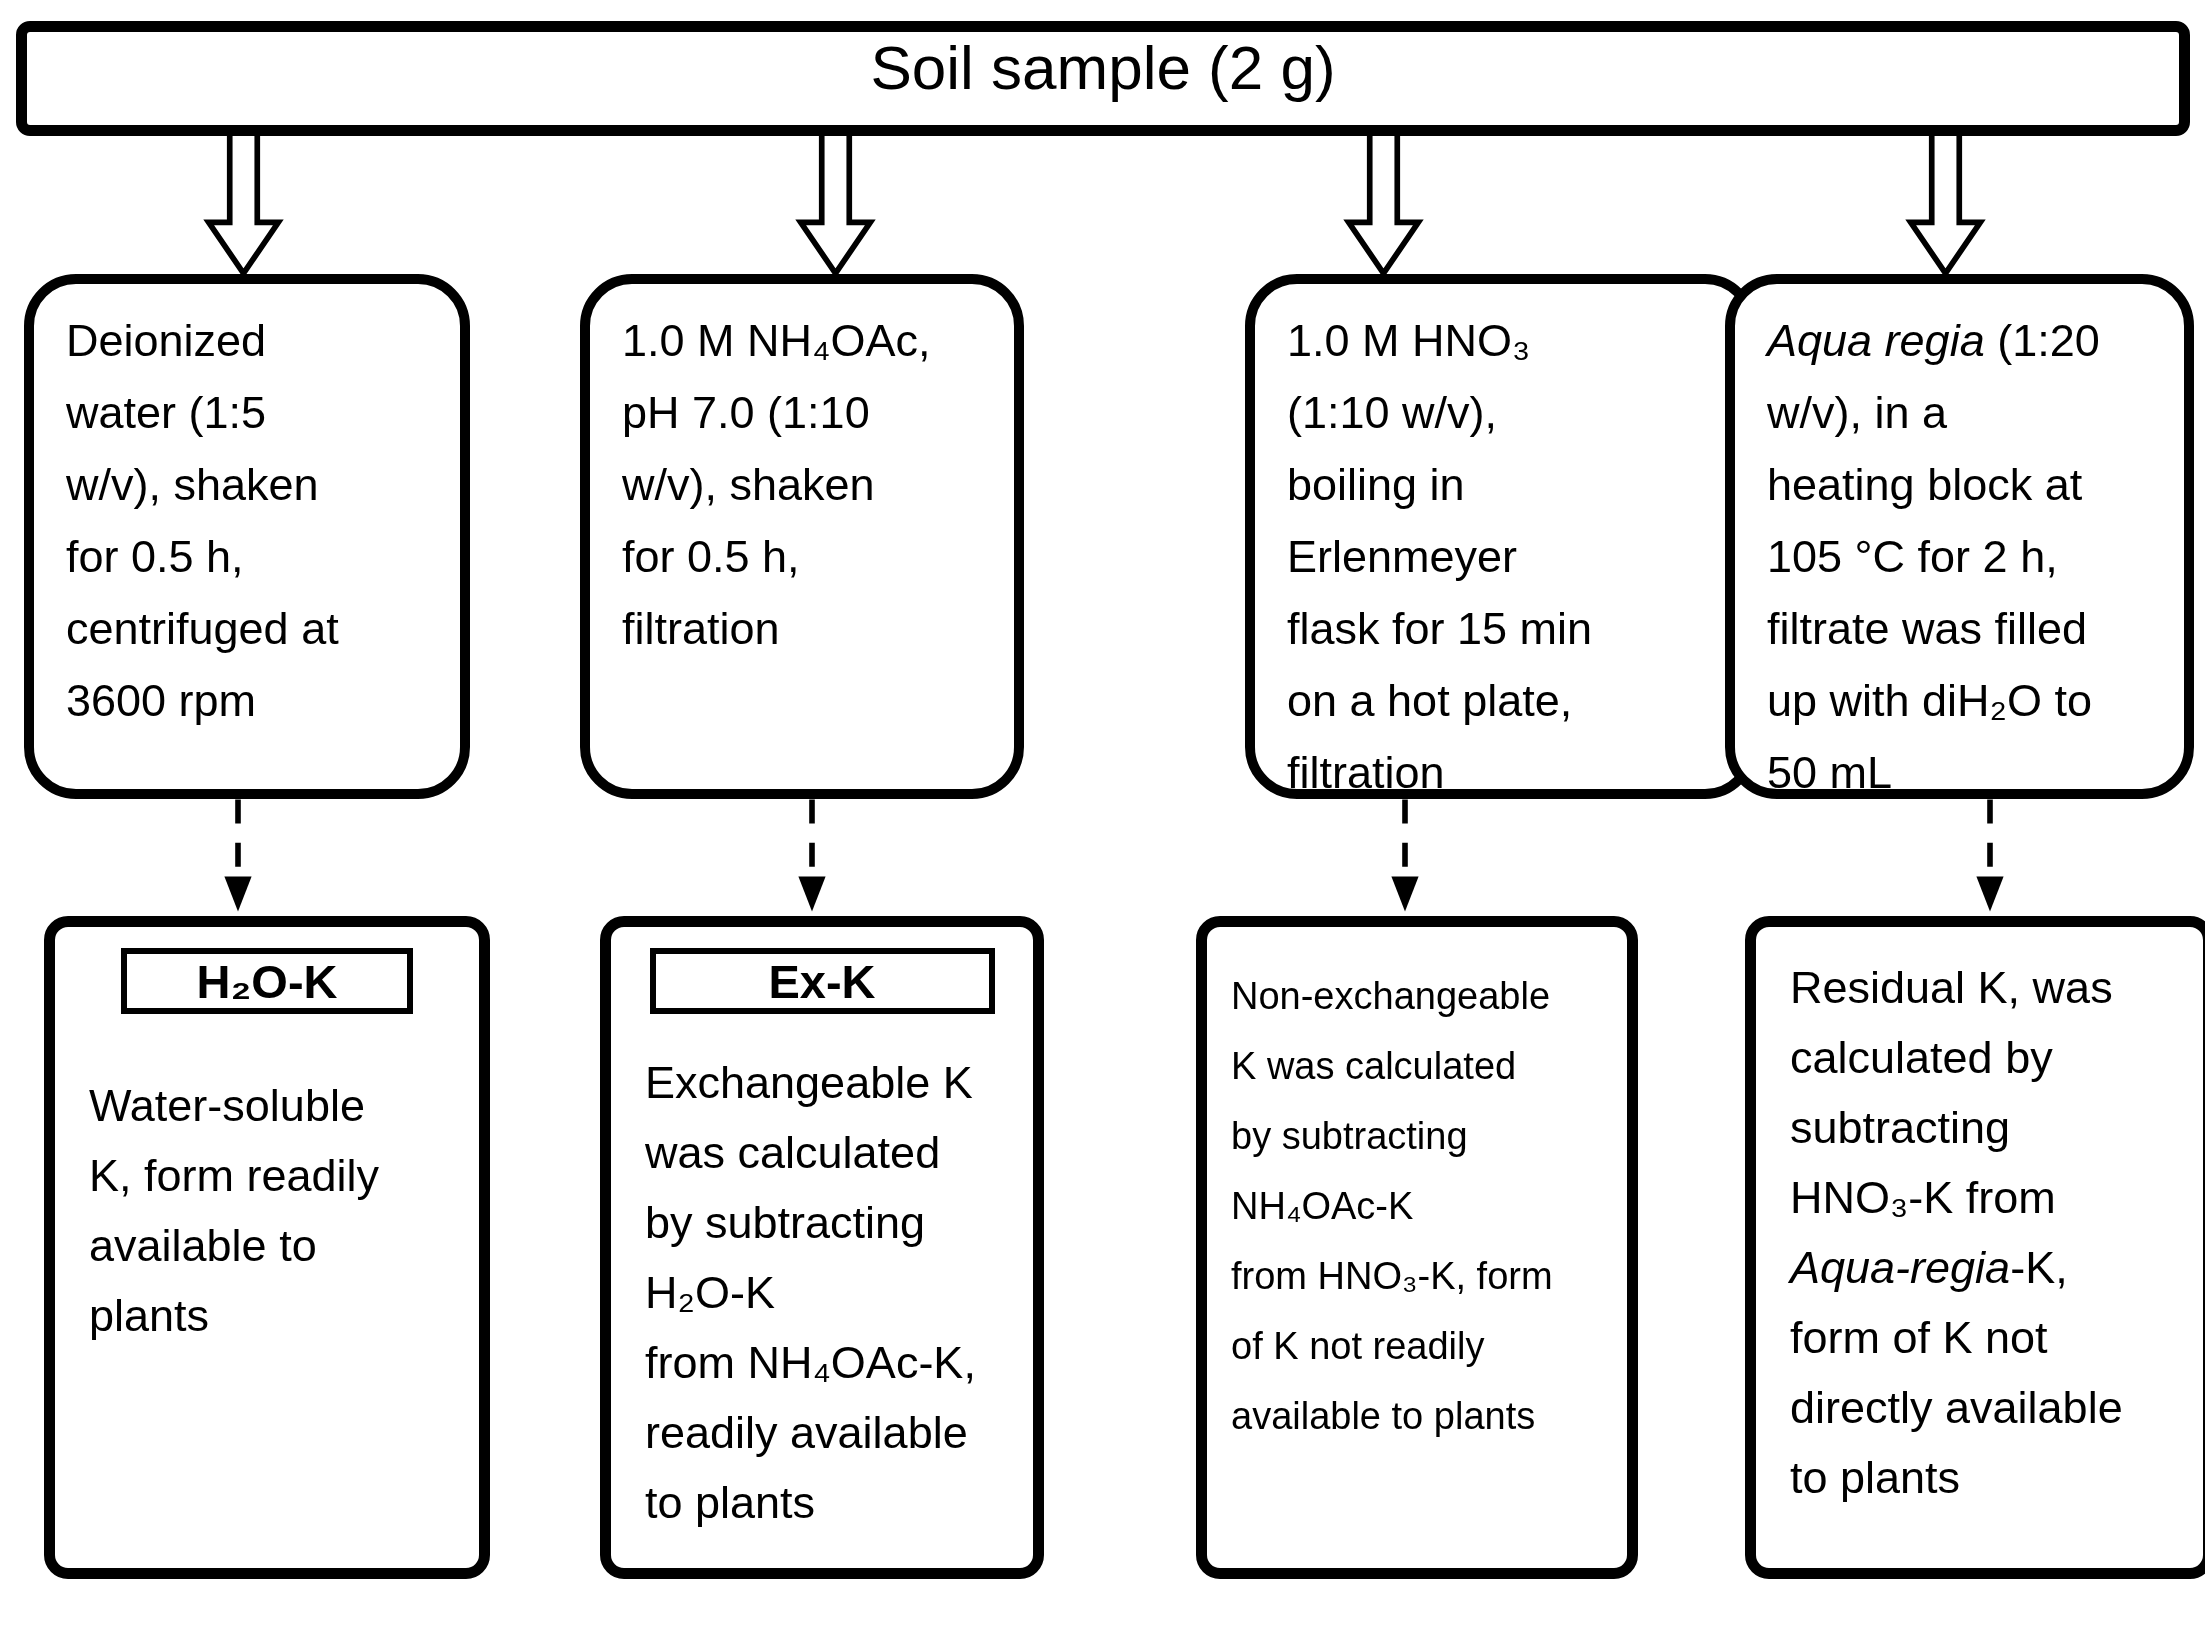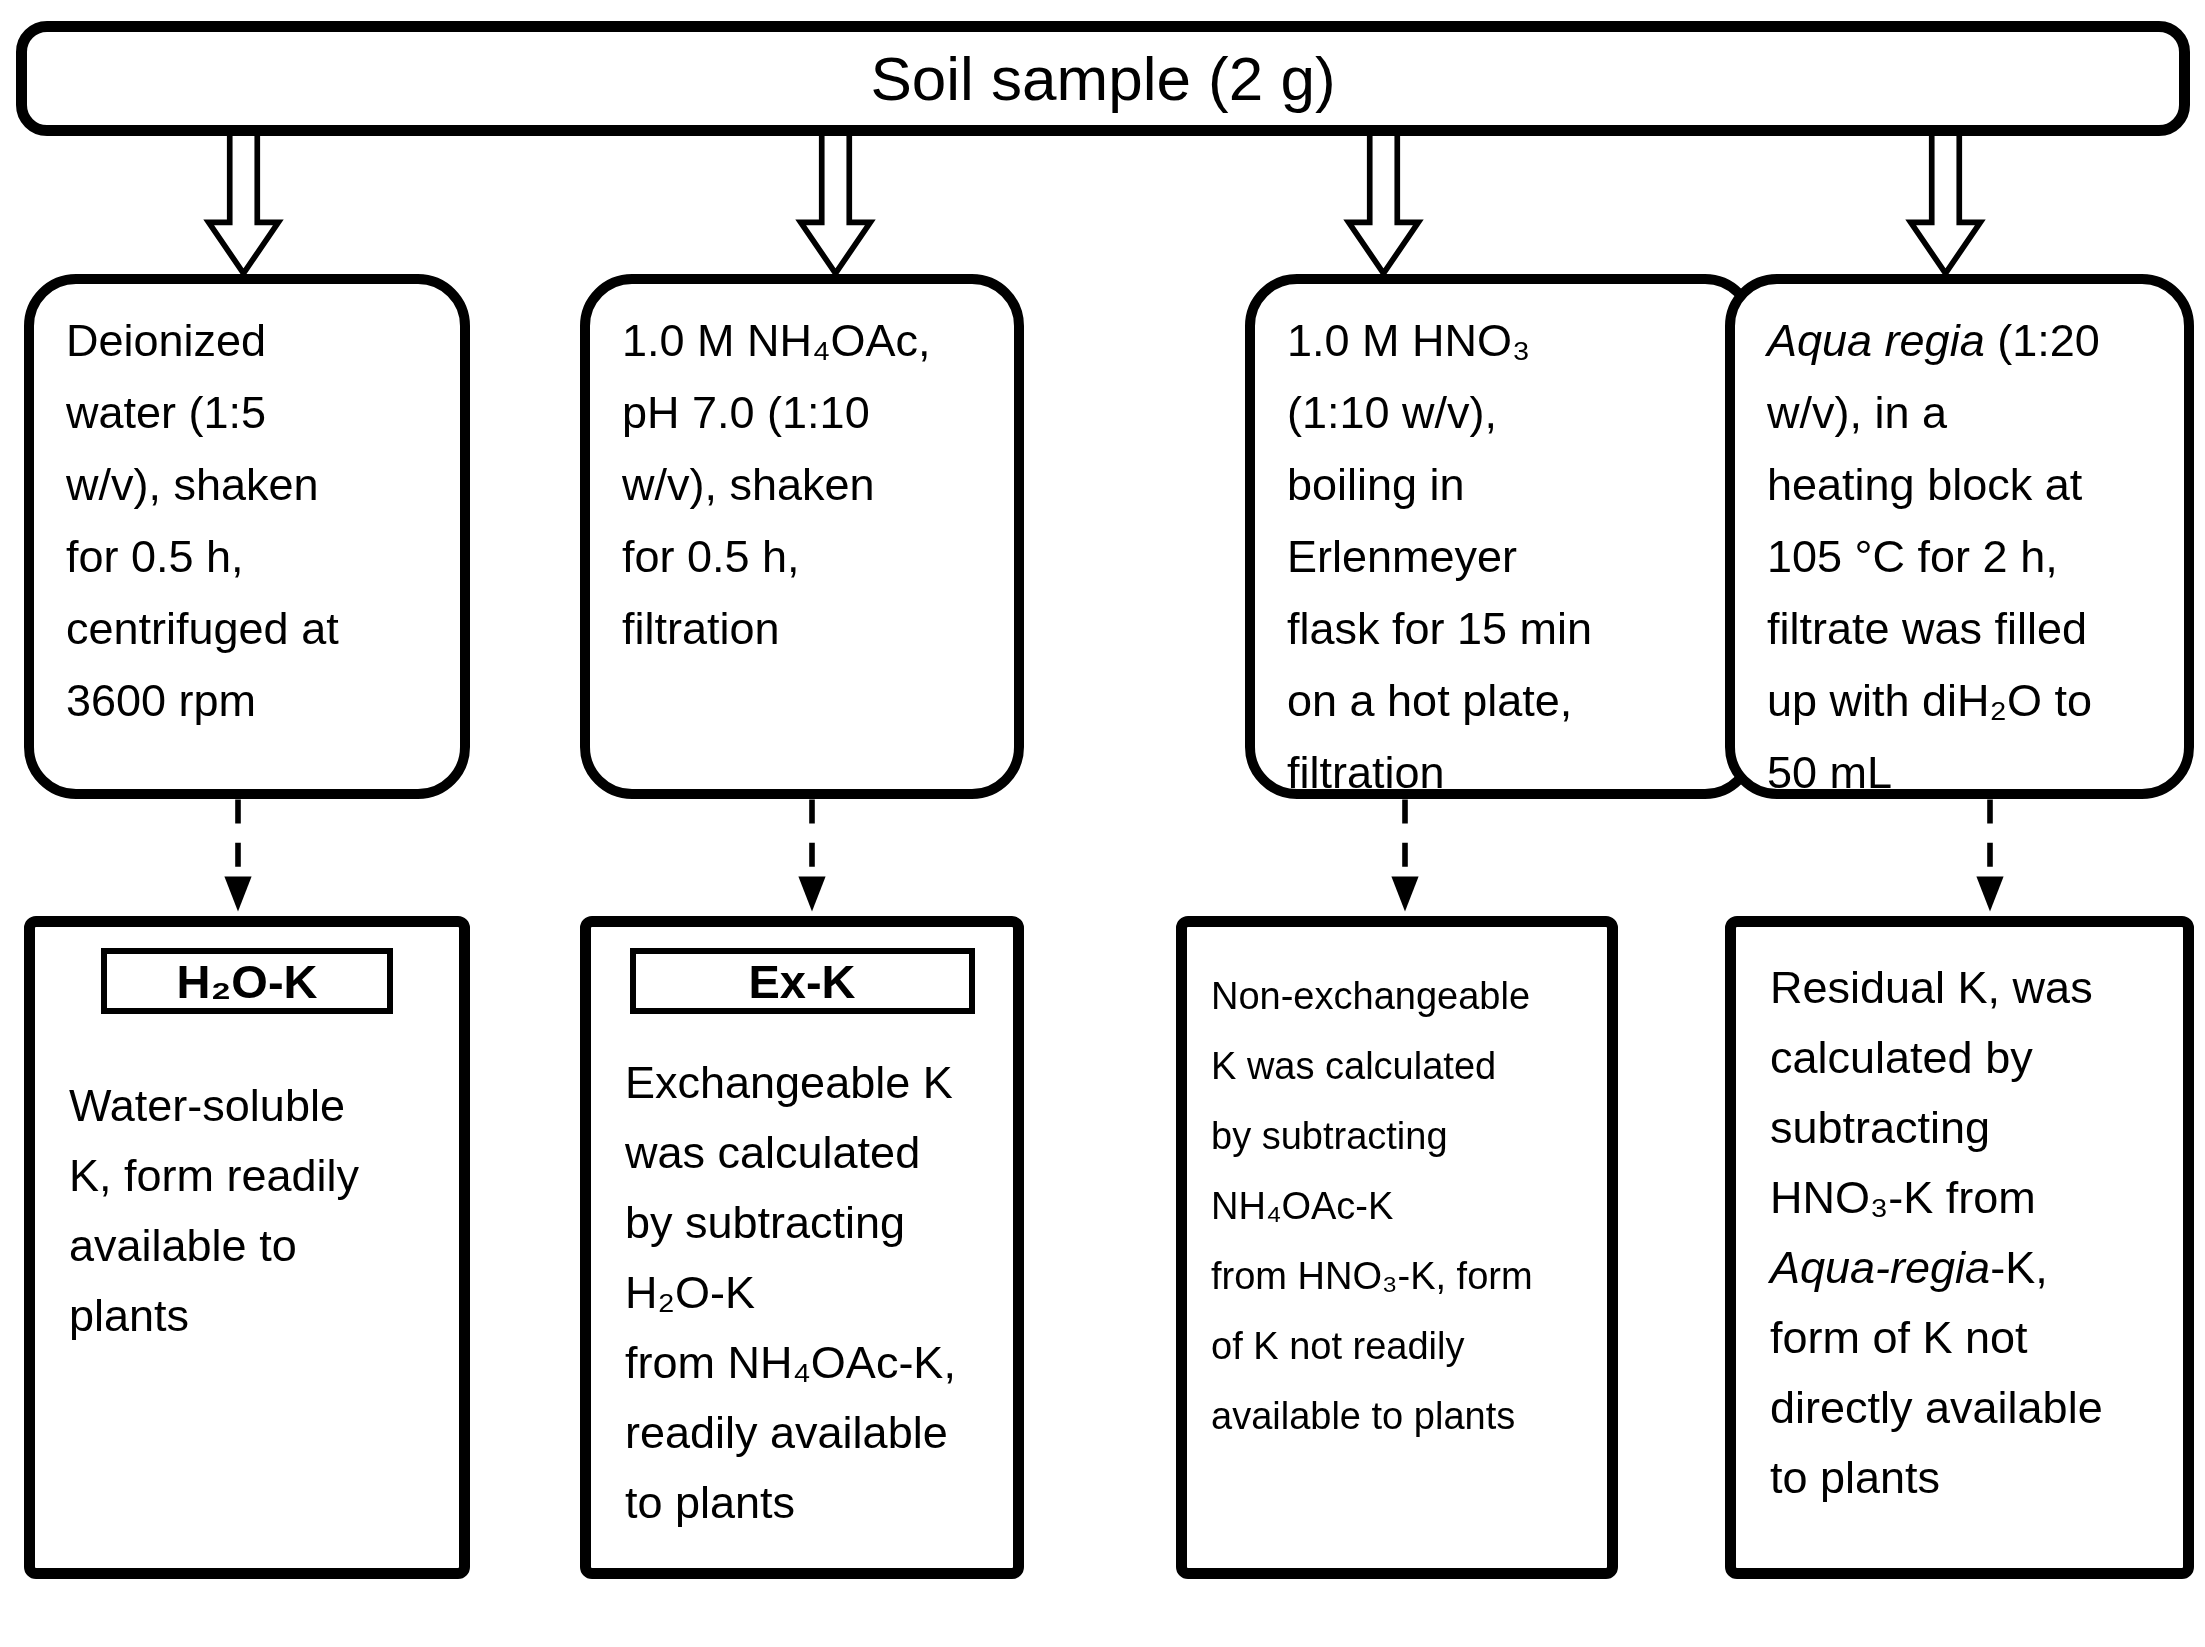--- a/index.html
+++ b/index.html
@@ -10,23 +10,23 @@
     background: #ffffff;
     font-family: "Liberation Sans", "DejaVu Sans", sans-serif;
     color: #000000;
     overflow: hidden;
   }
   .title-box {
     position: absolute;
     left: 16px; top: 21px;
     width: 2174px; height: 115px;
     border: 11.4px solid #000;
-    border-radius: 31px;
+    border-radius: 14px;
     box-sizing: border-box;
-    display: flex; align-items: center; justify-content: center;
+    display: flex; align-items: flex-start; justify-content: center;
     background: #fff;
   }
   .title-box span {
     font-size: 62px;
     letter-spacing: 0px;
     white-space: nowrap;
   }
   .harrow { position: absolute; top: 133px; width: 81px; height: 143px; }
   .darrow { position: absolute; top: 799px; width: 32px; height: 118px; }
 
@@ -41,23 +41,24 @@
   .mtext {
     padding: 21px 19.5px 0 32px;
     font-size: 45px;
     line-height: 72px;
     white-space: pre-line;
   }
   .rbox {
     position: absolute;
     top: 916px; height: 663px;
     border: 11.4px solid #000;
-    border-radius: 12px;
+    border-radius: 24px;
     box-sizing: border-box;
     background: #fff;
+    margin-left: 20px;
   }
   .rlabel {
     margin: 21px auto 0 auto;
     height: 66px;
     border: 6.5px solid #000;
     box-sizing: border-box;
     display: flex; align-items: center; justify-content: center;
     font-size: 47px;
     font-weight: bold;
     background: #fff;

